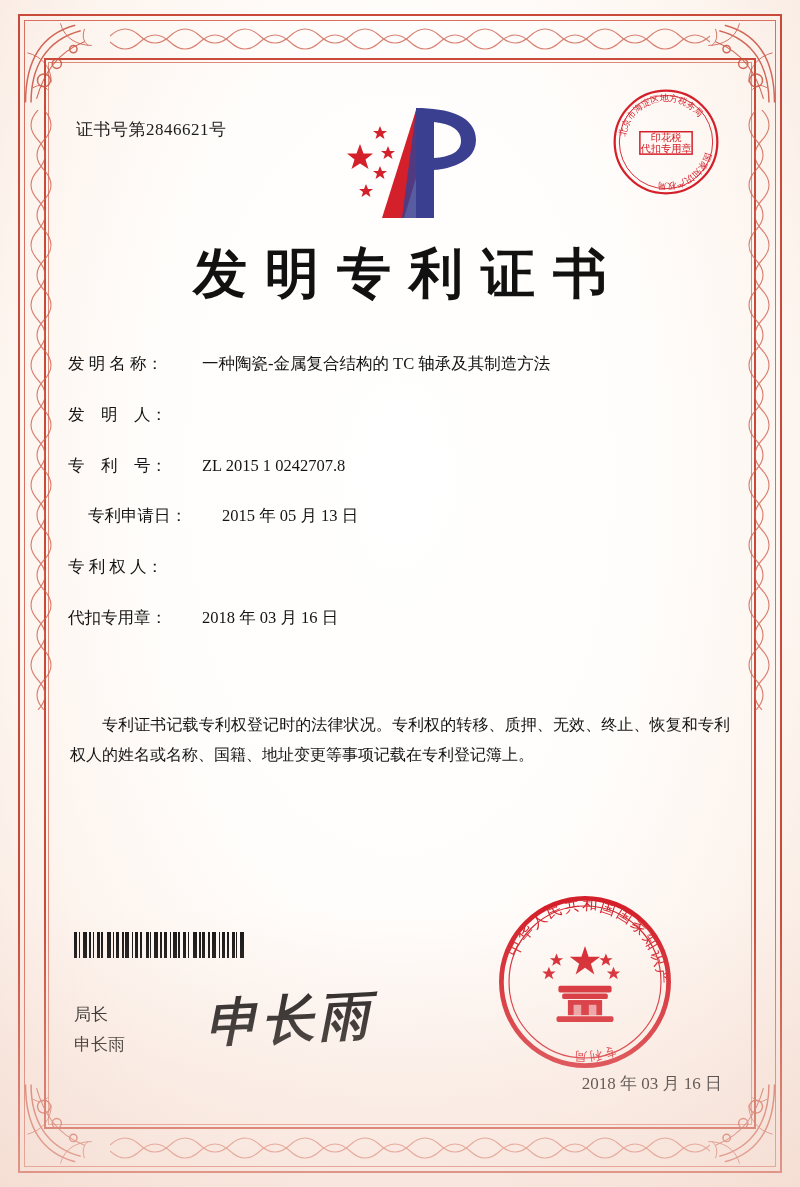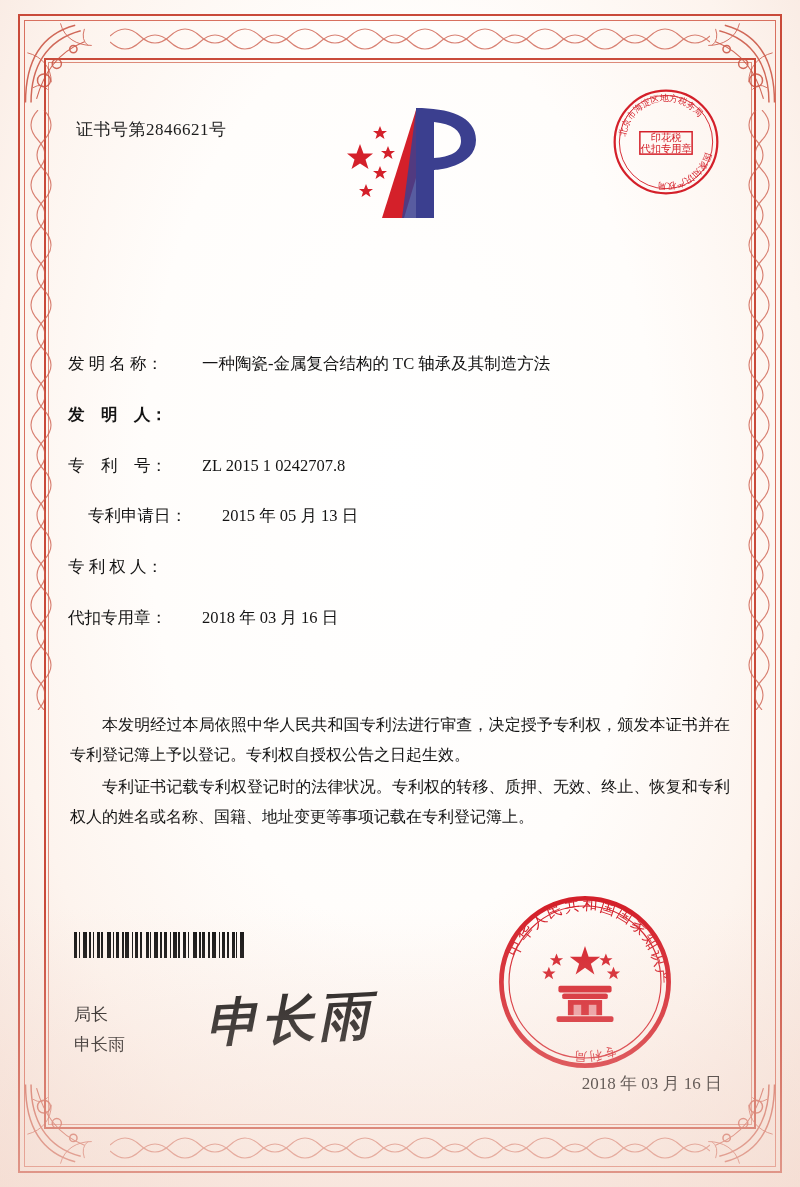--- a/index.html
+++ b/index.html
@@ -129,21 +129,21 @@
   .field-label {
     white-space: nowrap;
     color: #141414;
   }
   .field-value {
     color: #141414;
     padding-left: 2px;
   }
   .lbl-w { display: inline-block; }
   .lbl-invent { width: 132px; }
-  .lbl-inventor { width: 132px; font-weight: bold; }
+  .lbl-inventor { width: 132px; }
   .lbl-patentno { width: 132px; }
   .lbl-appdate { width: 132px; margin-left: 20px; }
   .lbl-holder { width: 132px; }
   .lbl-grantdate { width: 132px; }
 
   
   .body-text {
     position: absolute;
     left: 70px; right: 70px;
     top: 710px;
@@ -332,20 +332,21 @@
     </text>
     <text font-size="9.5" fill="#d4202a" font-family="'DejaVu Sans', sans-serif">
       <textPath href="#taxcircle2" startOffset="8%">国家知识产权局</textPath>
     </text>
     <defs>
       <path id="taxcircle" d="M 60 60 m -44 0 a 44 44 0 1 1 88 0" fill="none"></path>
       <path id="taxcircle2" d="M 60 60 m 44 0 a 44 44 0 1 1 -88 0" fill="none"></path>
     </defs>
   </svg>
 
+  <div class="title">发明专利证书</div>
 
   <div class="fields">
     <div class="field-row">
       <span class="field-label lbl-w lbl-invent">发 明 名 称：</span>
       <span class="field-value">一种陶瓷-金属复合结构的 TC 轴承及其制造方法</span>
     </div>
     <div class="field-row">
       <span class="field-label lbl-w lbl-inventor">发　明　人：</span>
     </div>
     <div class="field-row">
@@ -359,21 +360,20 @@
     <div class="field-row">
       <span class="field-label lbl-w lbl-holder">专 利 权 人：</span>
     </div>
     <div class="field-row">
       <span class="field-label lbl-w lbl-grantdate">代扣专用章：</span>
       <span class="field-value">2018 年 03 月 16 日</span>
     </div>
   </div>
 
   <div class="body-text">
-    <p>本发明经过本局依照中华人民共和国专利法进行审查，决定授予专利权，颁发本证书并在专利登记簿上予以登记。专利权自授权公告之日起生效。</p>
     <p>专利证书记载专利权登记时的法律状况。专利权的转移、质押、无效、终止、恢复和专利权人的姓名或名称、国籍、地址变更等事项记载在专利登记簿上。</p>
   </div>
 
   <div class="barcode">
     <i style="width:3px"></i>
       <i style="width:2px;background:transparent"></i>
     <i style="width:1px"></i>
       <i style="width:3px;background:transparent"></i>
     <i style="width:4px"></i>
       <i style="width:2px;background:transparent"></i>

